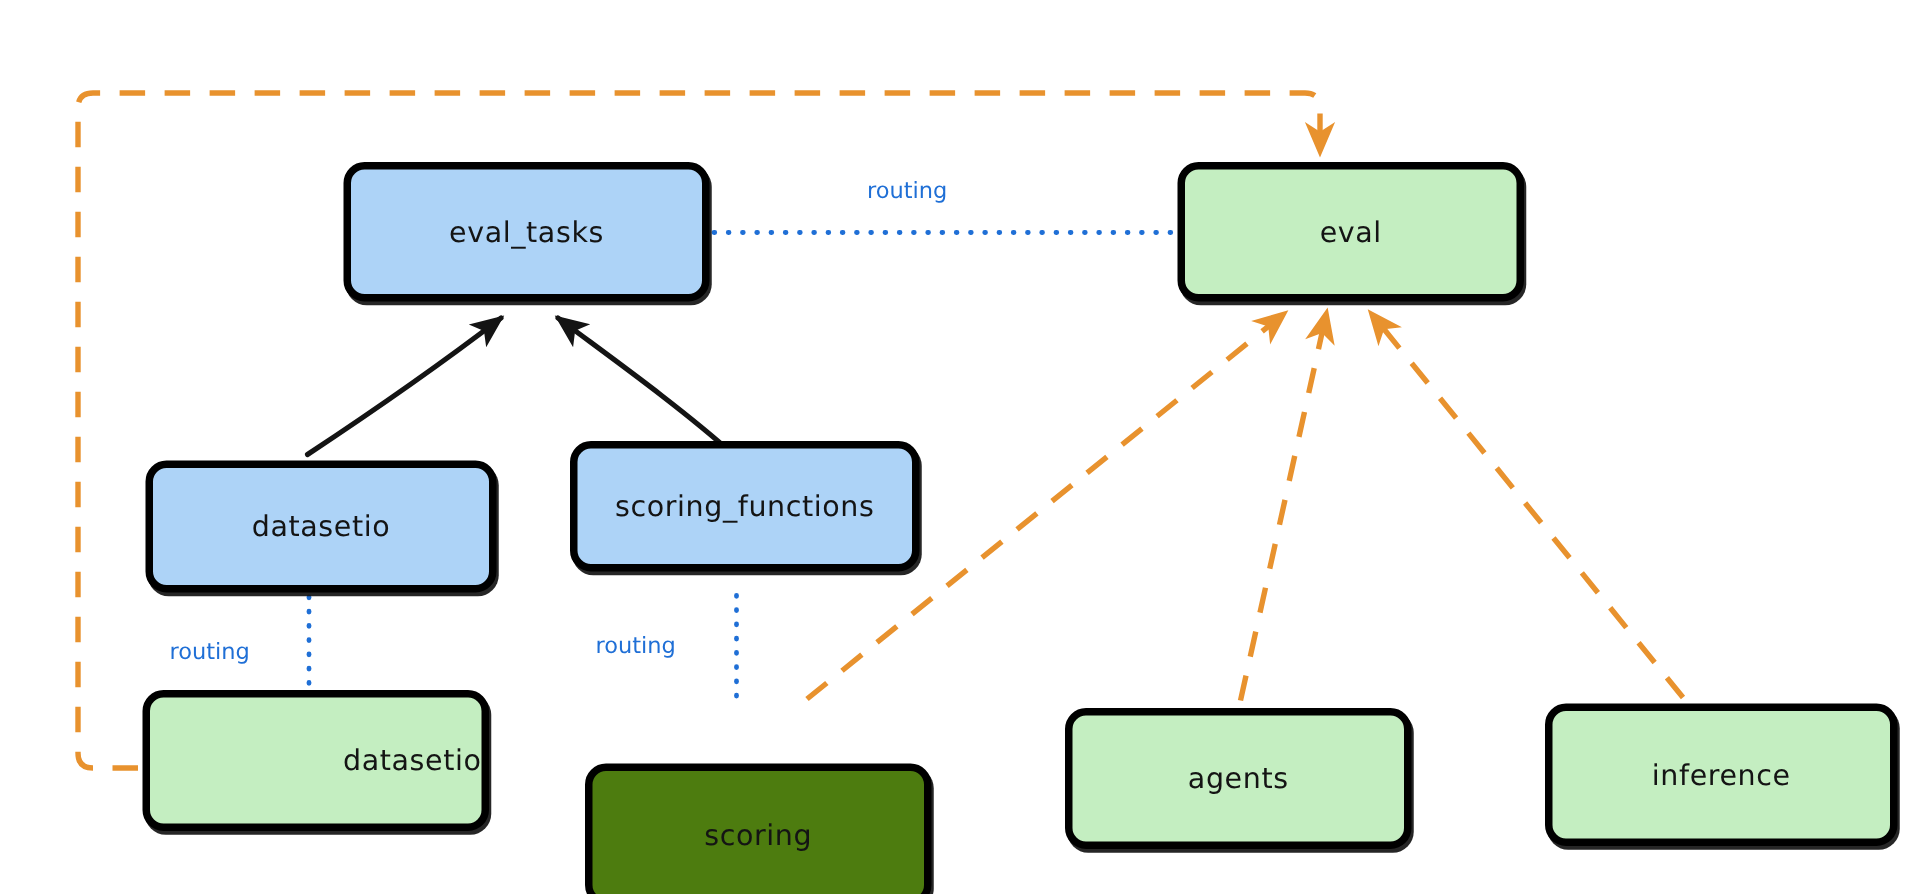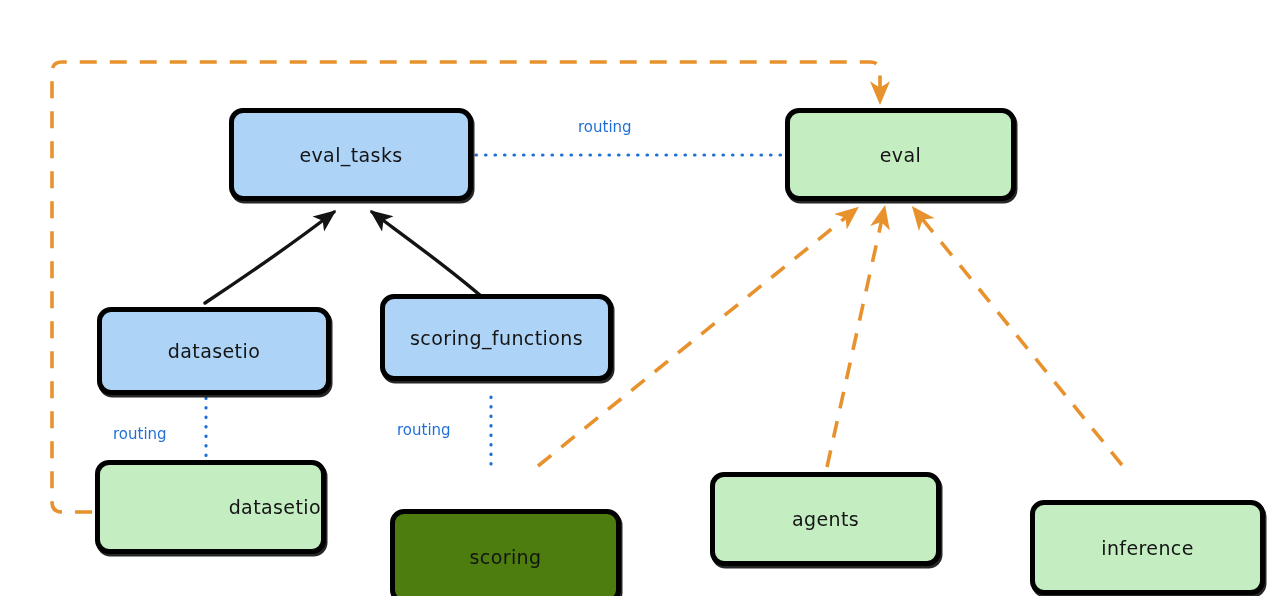--- a/index.html
+++ b/index.html
@@ -121,21 +121,21 @@
   </div>
   <div class="node green" id="node-datasetio" style="left: 95px; top: 460px; width: 231px; height: 94px; background: rgb(196, 238, 193); justify-content: flex-end;">
     <span class="node-label">datasetio</span>
   </div>
   <div class="node green" id="node-scoring" style="left: 390px; top: 470px; width: 231px; height: 95px; background: #4d7c0f; margin-top: 39px;">
     <span class="node-label">scoring</span>
   </div>
   <div class="node green" id="node-agents" style="left: 710px; top: 472px; width: 231px; height: 94px; background: rgb(196, 238, 193);">
     <span class="node-label">agents</span>
   </div>
-  <div class="node green" id="node-inference" style="left: 1030px; top: 469px; width: 235px; height: 95px; background: rgb(196, 238, 193); margin-top: 31px;">
+  <div class="node green" id="node-inference" style="left: 1030px; top: 469px; width: 235px; height: 95px; background: rgb(196, 238, 193);">
     <span class="node-label">inference</span>
   </div>
 
   <span class="edge-label" id="lbl-0" style="left: 578px; top: 118px; color: rgb(31, 111, 214);">routing</span>
   <span class="edge-label" id="lbl-1" style="left: 113px; top: 425px; color: rgb(31, 111, 214);">routing</span>
   <span class="edge-label" id="lbl-2" style="left: 397px; top: 421px; color: rgb(31, 111, 214);">routing</span>
 
 </div>
 
 </body></html>

